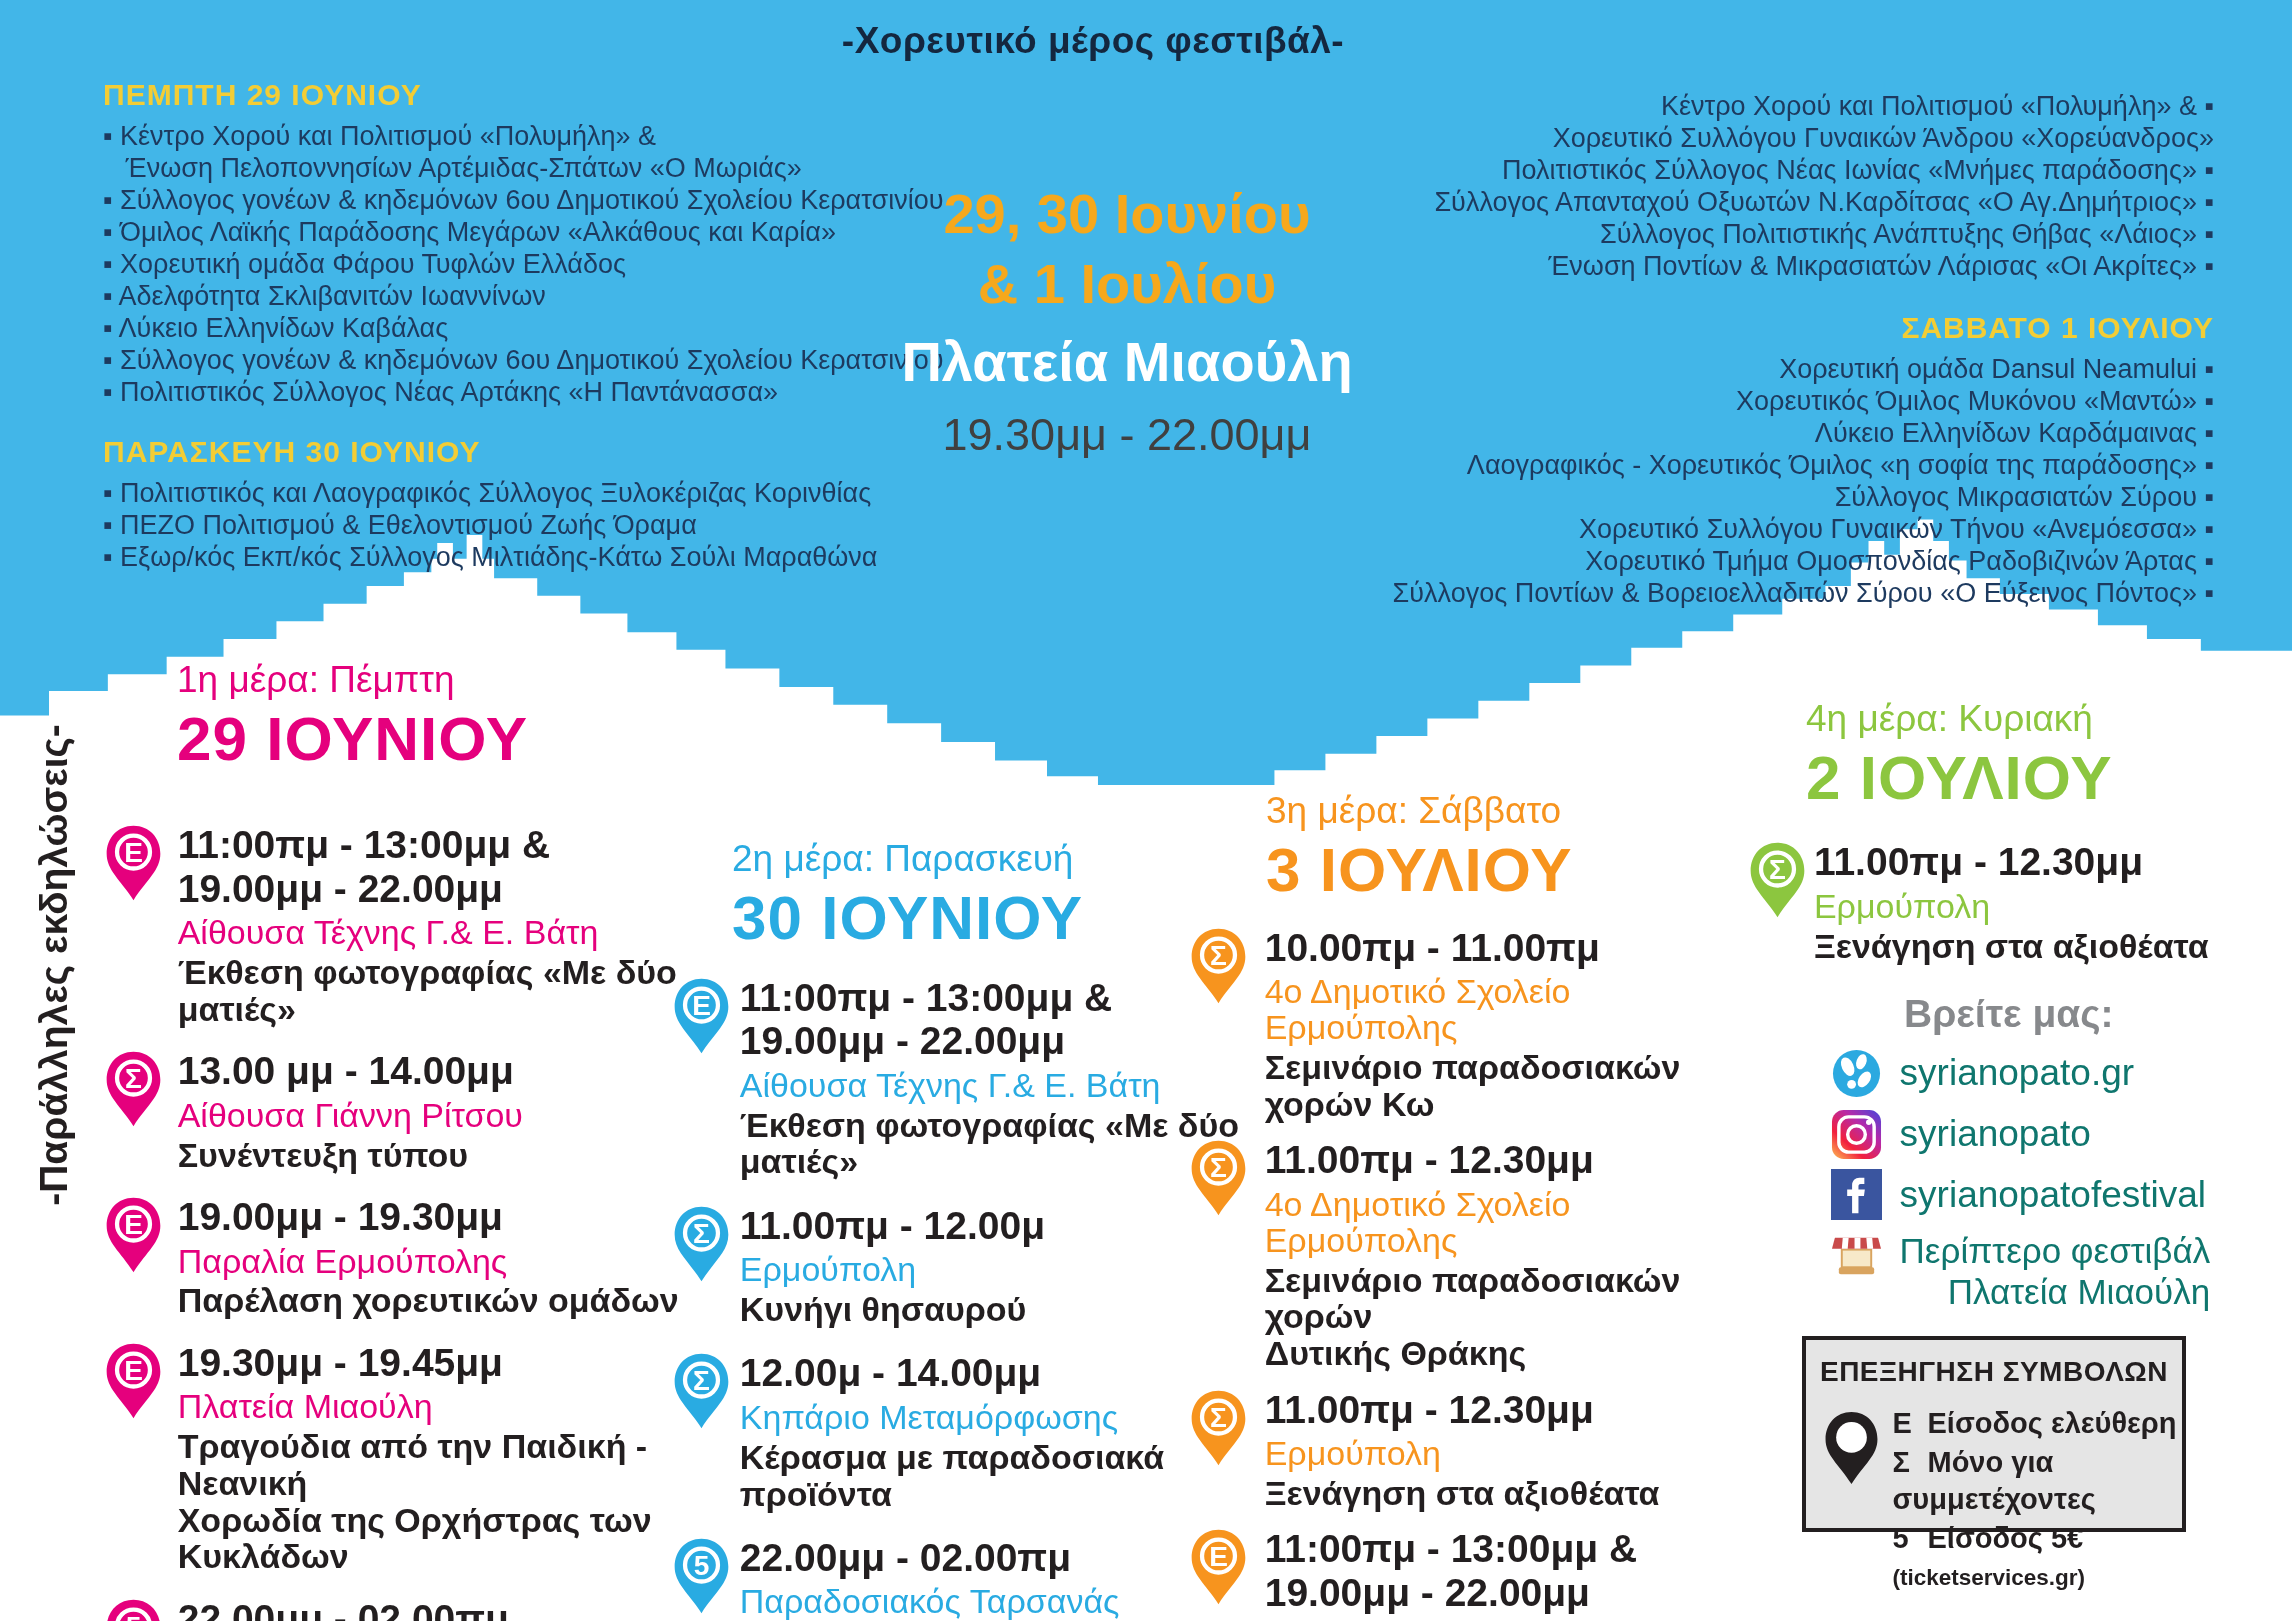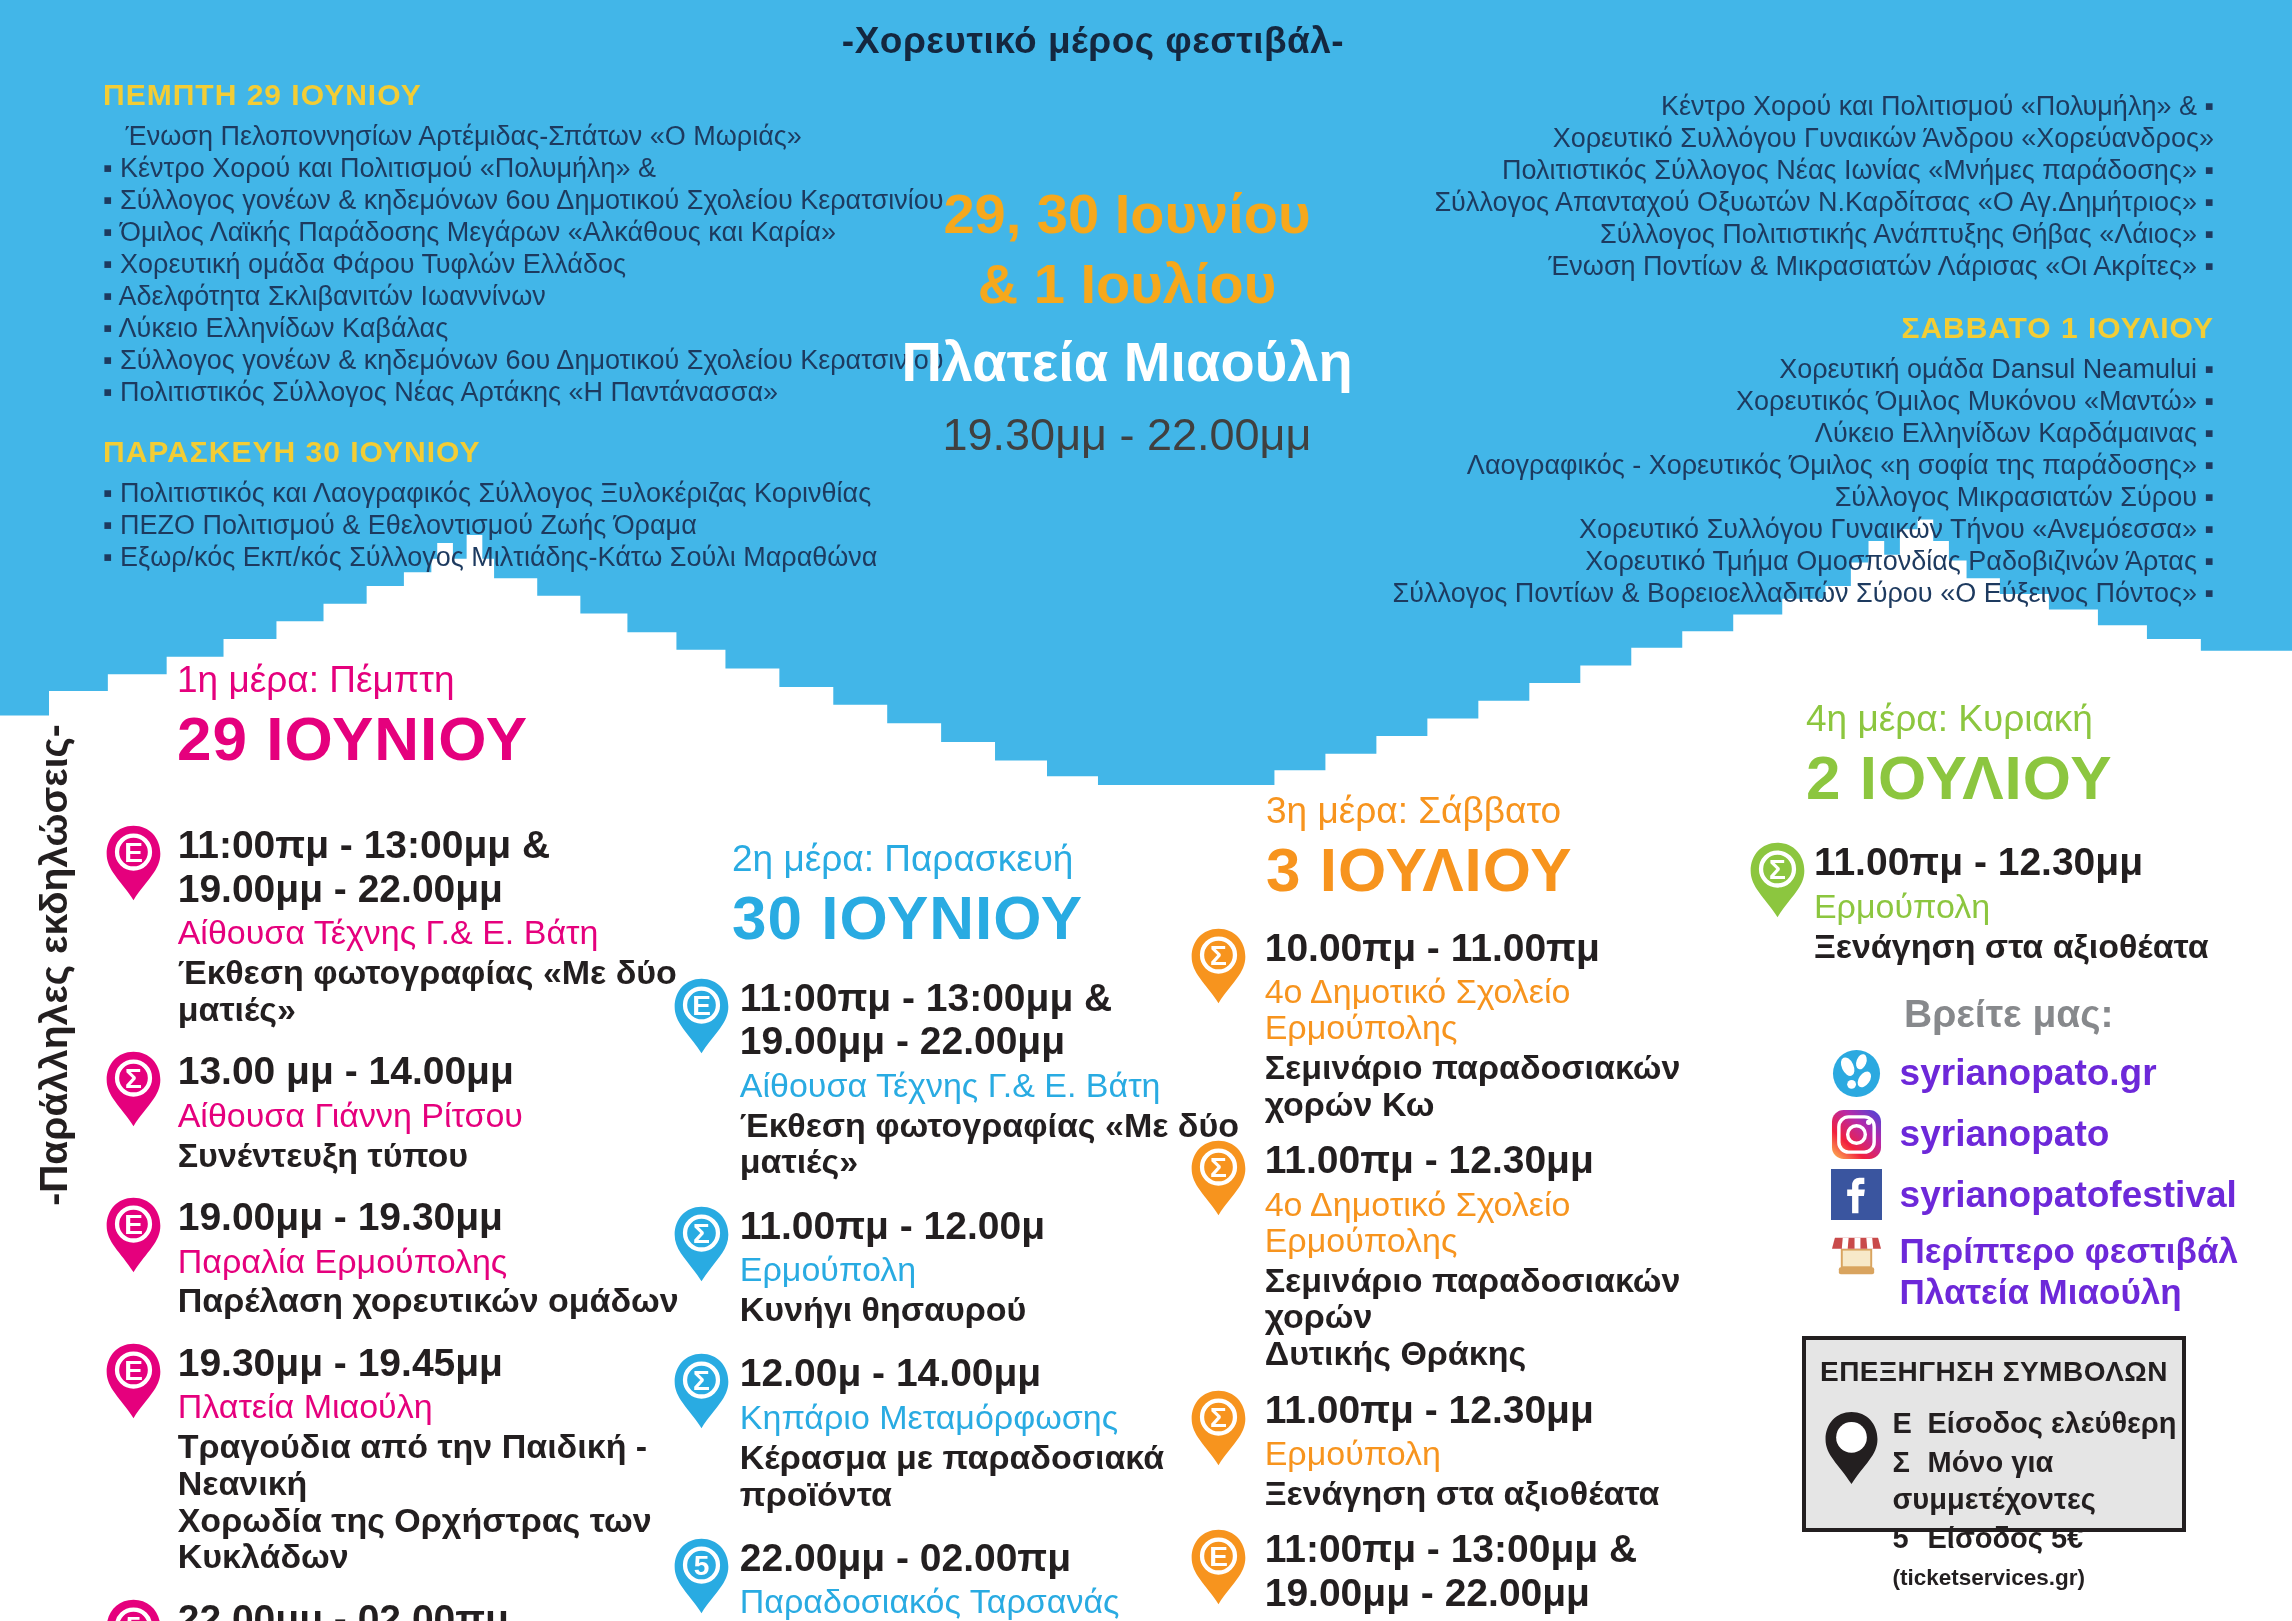--- a/index.html
+++ b/index.html
@@ -58,21 +58,21 @@
   .ev-loc{font-size:34px;color:var(--accent);line-height:1.06;margin-top:3.9px;}
   .ev-desc{font-size:34px;font-weight:bold;color:#231f20;line-height:1.08;margin-top:3.9px;
            white-space:pre-line;}
 
   
   .find-us{left:1831px;top:992px;width:461px;}
   .find-us-heading{font-size:39px;font-weight:bold;color:#87898c;padding-left:73px;margin-bottom:11.8px;}
   .social-row{display:flex;align-items:center;margin-bottom:9.8px;}
   .social-row.kiosk{align-items:flex-start;}
   .social-icon{width:51px;height:51px;flex:none;margin-right:17.6px;}
-  .social-label{font-size:37px;font-weight:bold;color:#6d28d9;white-space:pre-line;line-height:1.18;}
+  .social-label{font-size:37px;font-weight:normal;color:#0f766e;white-space:pre-line;line-height:1.18;text-align:right;}
   .social-row.kiosk .social-label{font-size:35px;}
 
   
   .legend{left:1802px;top:1336px;width:384px;height:196px;border:4.9px solid #231f20;
           background:#e5e5e5;box-sizing:border-box;}
   .legend-title{font-size:28px;font-weight:bold;color:#231f20;text-align:center;
                 margin-top:15.7px;letter-spacing:0.5px;}
   .legend-body{display:flex;margin-top:17px;}
   .legend-pin{width:59px;height:78px;margin:3.9px 11.8px 0 15.7px;flex:none;}
   .legend-rows{font-size:29px;font-weight:bold;color:#231f20;line-height:37px;}
@@ -93,22 +93,22 @@
       H492 V546 H476 V570 H462 V554 H446 V570 H440 V584 H412 V598 H374 V616 H330 V634 H282 V652
       H228 V670 H170 V688 H110 V705 H50 V730 H0 Z"></path>
   </svg>
 
   <div class="layer flyer-title">-Χορευτικό μέρος φεστιβάλ-</div>
 
   <section class="layer hdr-left">
     <h2 class="hdr-heading">ΠΕΜΠΤΗ 29 ΙΟΥΝΙΟΥ</h2>
     <ul class="hdr-list">
 
-    <li class="hdr-item">   Ένωση Πελοποννησίων Αρτέμιδας-Σπάτων «Ο Μωριάς»</li>
-        <li class="hdr-item">▪ Κέντρο Χορού και Πολιτισμού «Πολυμήλη» &amp;</li>
+    <li class="hdr-item">▪ Κέντρο Χορού και Πολιτισμού «Πολυμήλη» &amp;</li>
+        <li class="hdr-item">   Ένωση Πελοποννησίων Αρτέμιδας-Σπάτων «Ο Μωριάς»</li>
         <li class="hdr-item">▪ Σύλλογος γονέων &amp; κηδεμόνων 6ου Δημοτικού Σχολείου Κερατσινίου</li>
         <li class="hdr-item">▪ Όμιλος Λαϊκής Παράδοσης Μεγάρων «Αλκάθους και Καρία»</li>
         <li class="hdr-item">▪ Χορευτική ομάδα Φάρου Τυφλών Ελλάδος</li>
         <li class="hdr-item">▪ Αδελφότητα Σκλιβανιτών Ιωαννίνων</li>
         <li class="hdr-item">▪ Λύκειο Ελληνίδων Καβάλας</li>
         <li class="hdr-item">▪ Σύλλογος γονέων &amp; κηδεμόνων 6ου Δημοτικού Σχολείου Κερατσινίου</li>
         <li class="hdr-item">▪ Πολιτιστικός Σύλλογος Νέας Αρτάκης «Η Παντάνασσα»</li>
       </ul>
     <h2 class="hdr-heading">ΠΑΡΑΣΚΕΥΗ 30 ΙΟΥΝΙΟΥ</h2>
     <ul class="hdr-list">

